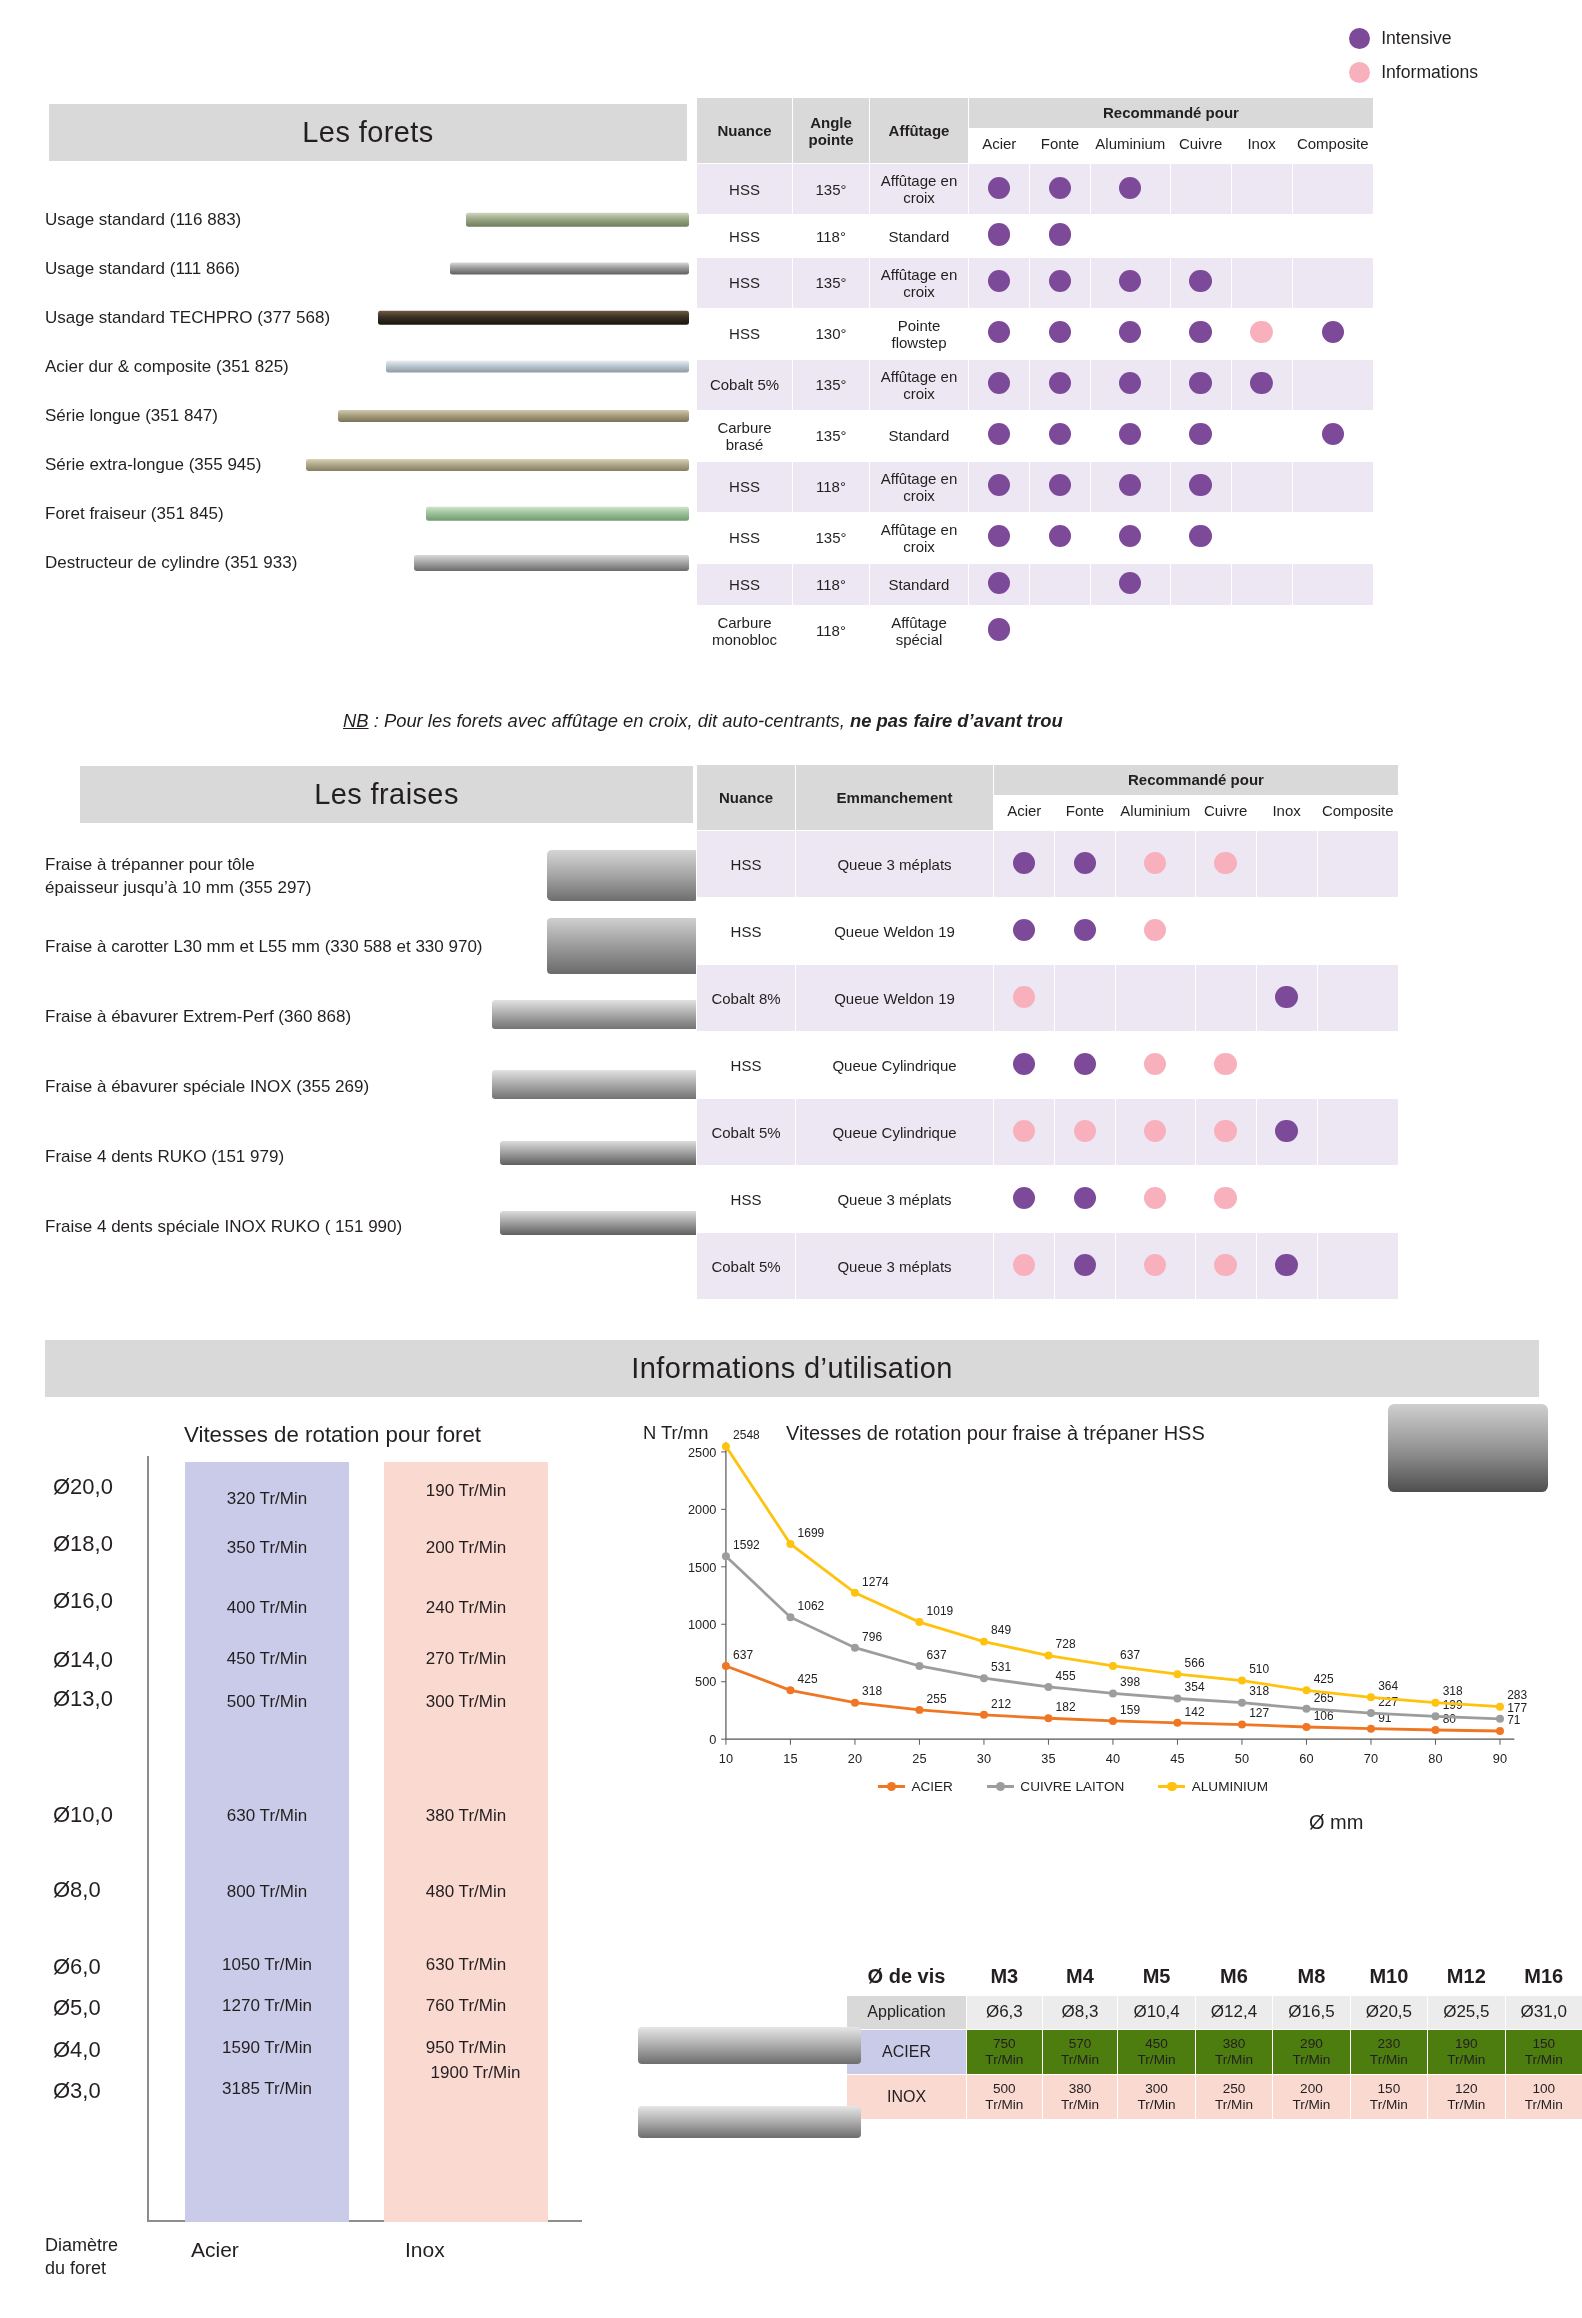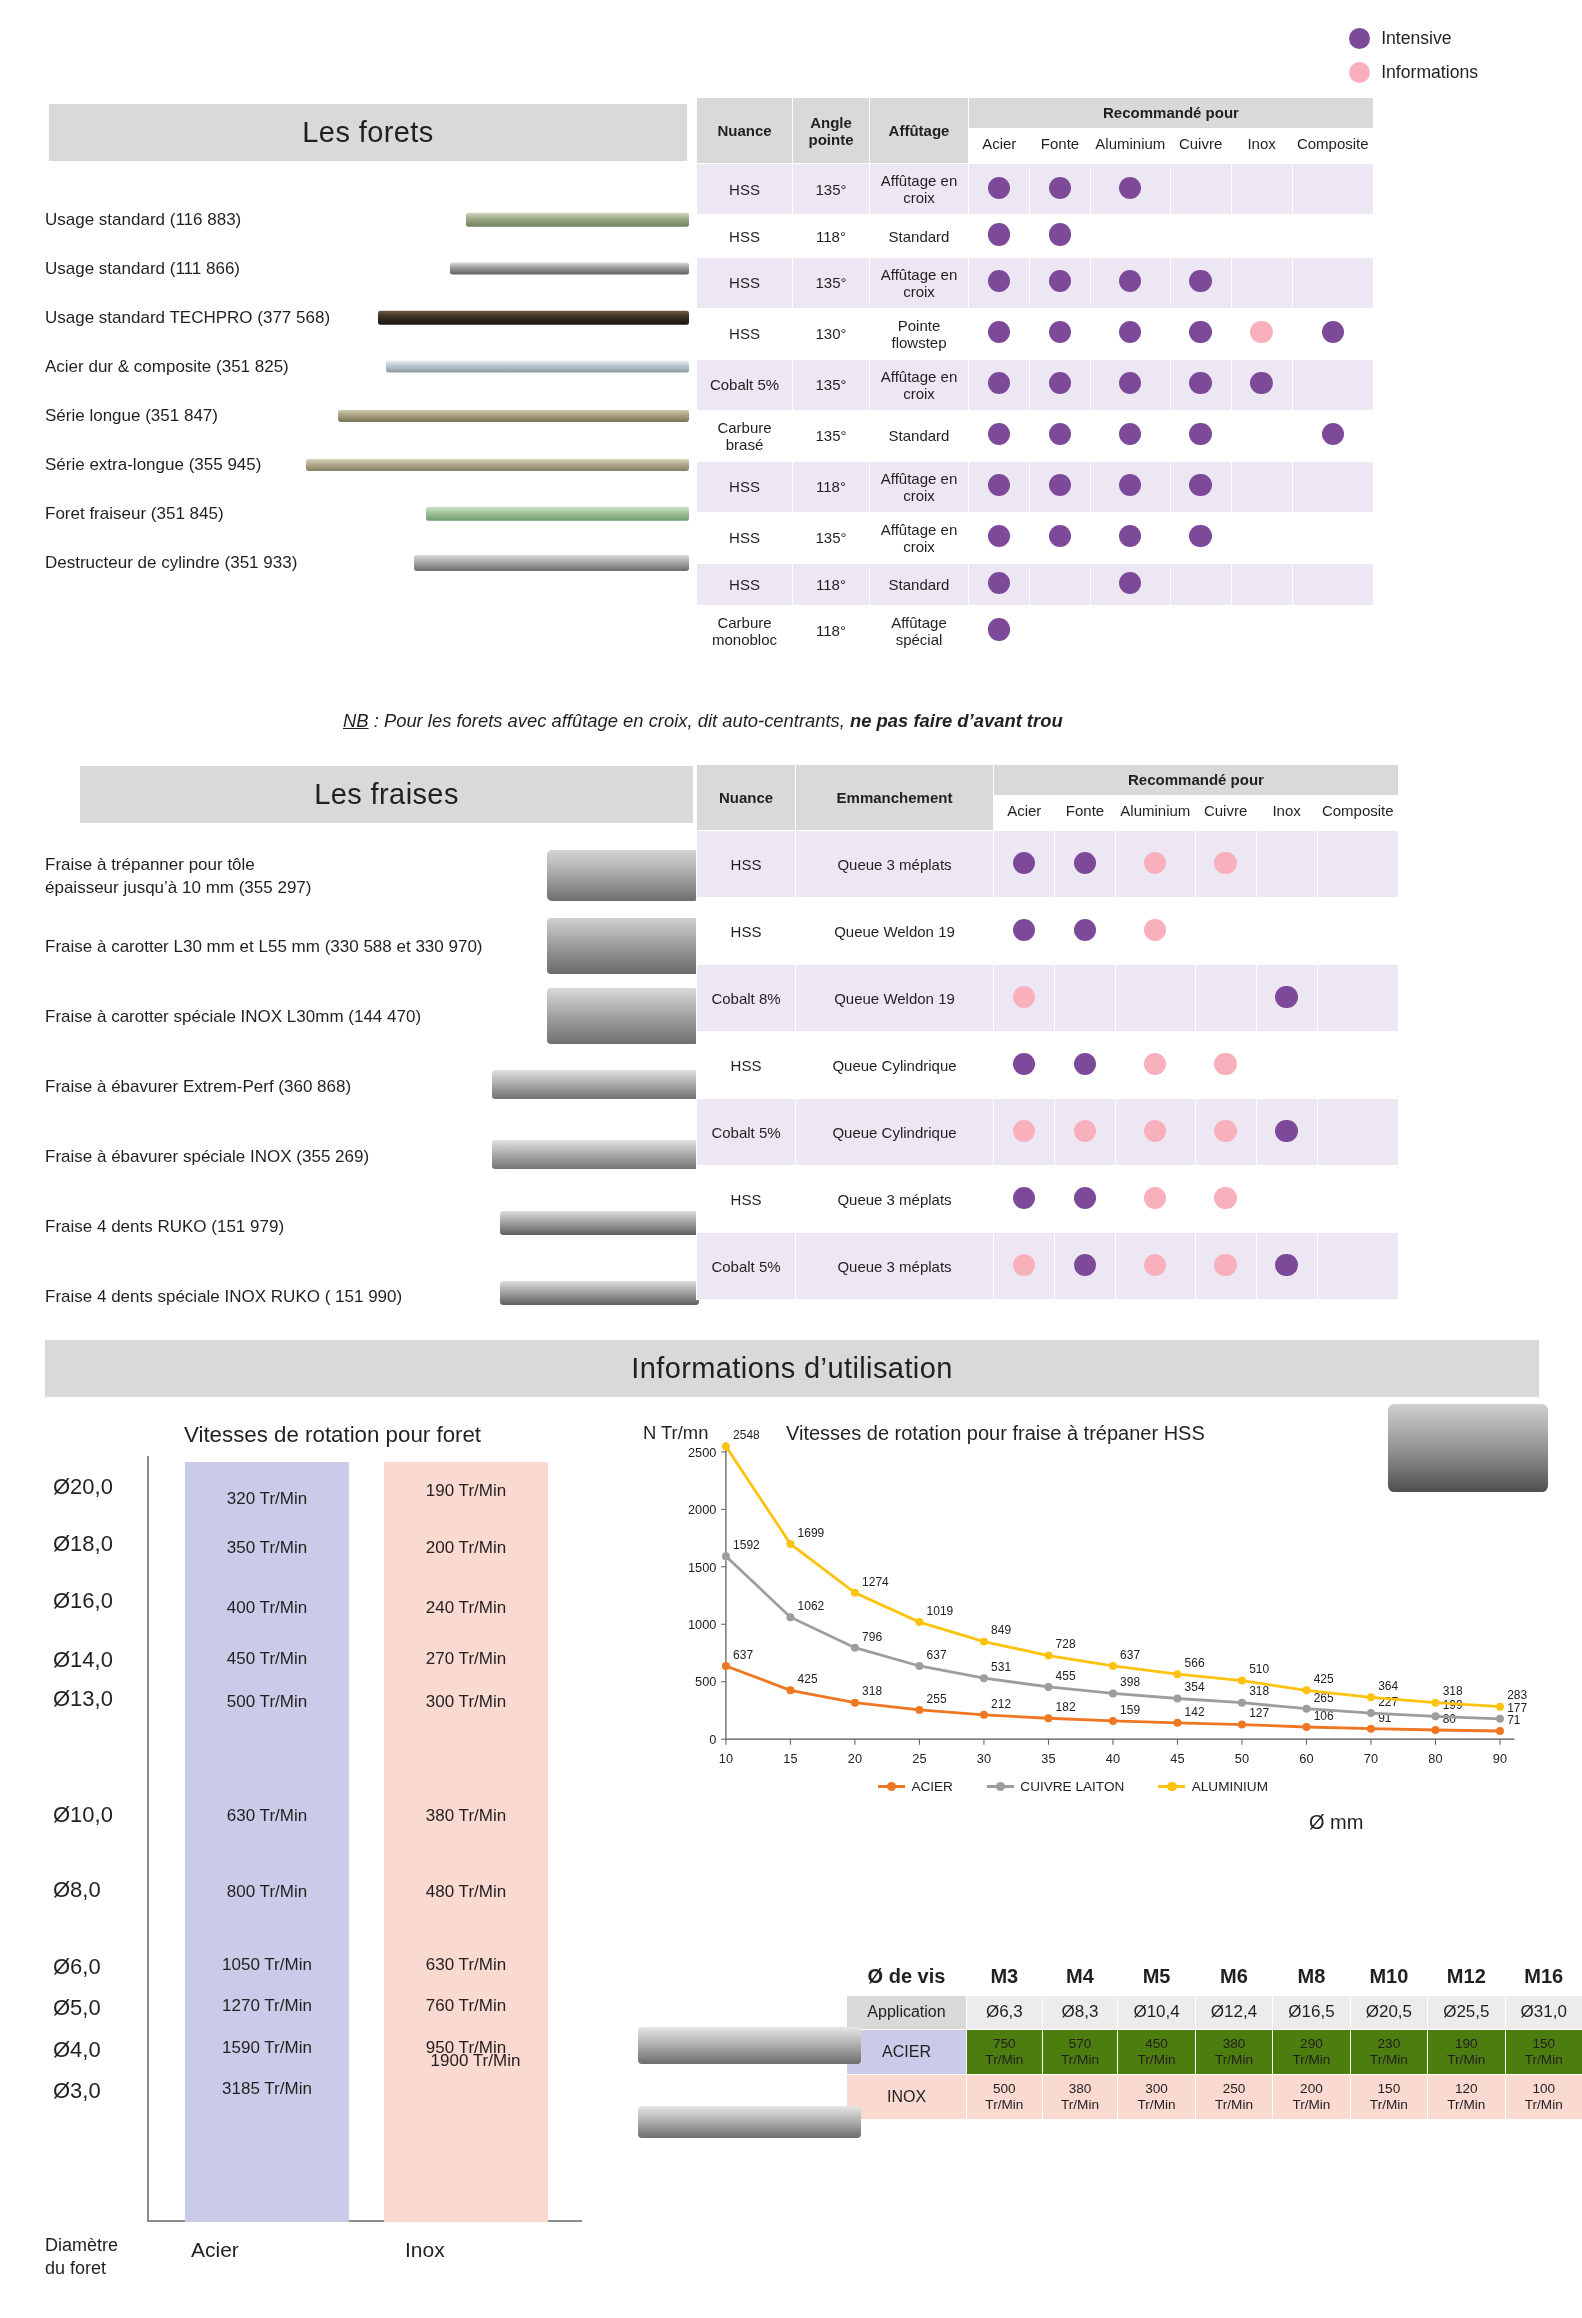--- a/index.html
+++ b/index.html
@@ -298,24 +298,20 @@
         <span>Fraise à trépanner pour tôle</span><br>
         <span>épaisseur jusqu’à 10 mm (355 297)</span>
       </span>
       <span style="position:absolute;right:16px;top:8px;width:152px;height:51px;background:linear-gradient(180deg,#d5d5d5,#a5a5a5 50%,#6e6e6e);border-radius:4.8px;"></span>
     </div>
     <div class="fr-row">
       <span class="fr-label">Fraise à carotter L30 mm et L55 mm (330 588 et 330 970)</span>
       <span style="position:absolute;right:16px;top:6.4px;width:152px;height:56px;background:linear-gradient(180deg,#cfcfcf,#9b9b9b 50%,#6a6a6a);border-radius:4px;"></span>
     </div>
     <div class="fr-row">
-      <span class="fr-label">Fraise à carotter spéciale INOX L30mm (144 470)</span>
-      <span style="position:absolute;right:16px;top:6.4px;width:152px;height:56px;background:linear-gradient(180deg,#d8d8d8,#a2a2a2 50%,#707070);border-radius:4px;"></span>
-    </div>
-    <div class="fr-row">
       <span class="fr-label">Fraise à ébavurer Extrem-Perf (360 868)</span>
       <span style="position:absolute;right:16px;top:17.6px;width:207px;height:29px;background:linear-gradient(180deg,#e2e2e2,#a9a9a9 50%,#737373);border-radius:3.2px;"></span>
     </div>
     <div class="fr-row">
       <span class="fr-label">Fraise à ébavurer spéciale INOX (355 269)</span>
       <span style="position:absolute;right:16px;top:17.6px;width:207px;height:29px;background:linear-gradient(180deg,#e2e2e2,#a9a9a9 50%,#737373);border-radius:3.2px;"></span>
     </div>
     <div class="fr-row">
       <span class="fr-label">Fraise 4 dents RUKO (151 979)</span>
       <span style="position:absolute;right:16px;top:19px;width:199px;height:24px;background:linear-gradient(180deg,#dcdcdc,#9e9e9e 50%,#5f5f5f);border-radius:3.2px;"></span>
@@ -452,21 +448,21 @@
       <div class="sp-cell" style="top:0px;height:57px;">190 Tr/Min</div>
       <div class="sp-cell" style="top:57px;height:57px;">200 Tr/Min</div>
       <div class="sp-cell" style="top:115px;height:61px;">240 Tr/Min</div>
       <div class="sp-cell" style="top:176px;height:41px;">270 Tr/Min</div>
       <div class="sp-cell" style="top:217px;height:45px;">300 Tr/Min</div>
       <div class="sp-cell" style="top:327px;height:53px;">380 Tr/Min</div>
       <div class="sp-cell" style="top:405px;height:49px;">480 Tr/Min</div>
       <div class="sp-cell" style="top:482px;height:41px;">630 Tr/Min</div>
       <div class="sp-cell" style="top:523px;height:41px;">760 Tr/Min</div>
       <div class="sp-cell" style="top:565px;height:41px;">950 Tr/Min</div>
-      <div class="sp-cell" style="top:578px;height:41px;padding-left:19px;">1900 Tr/Min</div>
+      <div class="sp-cell" style="top:590px;height:41px;padding-left:19px;">1900 Tr/Min</div>
     </div>
   </div>
 
   <div class="foot-diam">
     <span>Diamètre</span><br>
     <span>du foret</span>
   </div>
   <div class="foot-acier">Acier</div>
   <div class="foot-inox">Inox</div>
 

